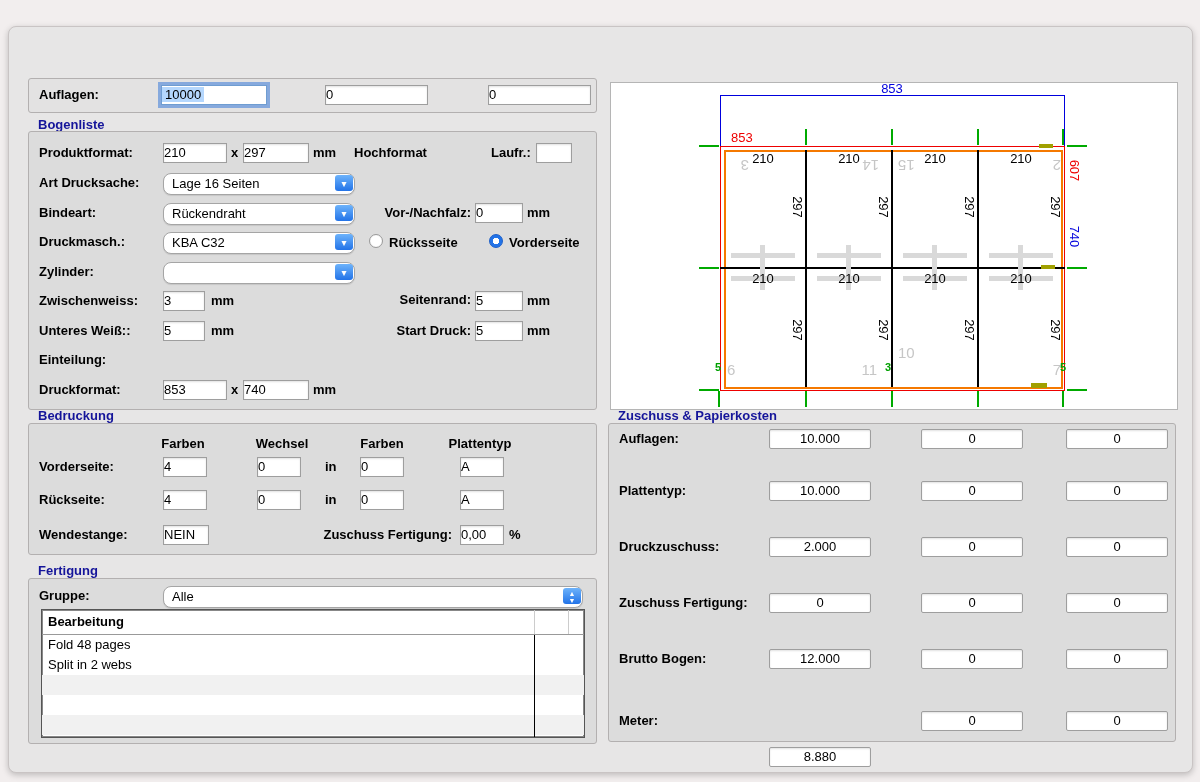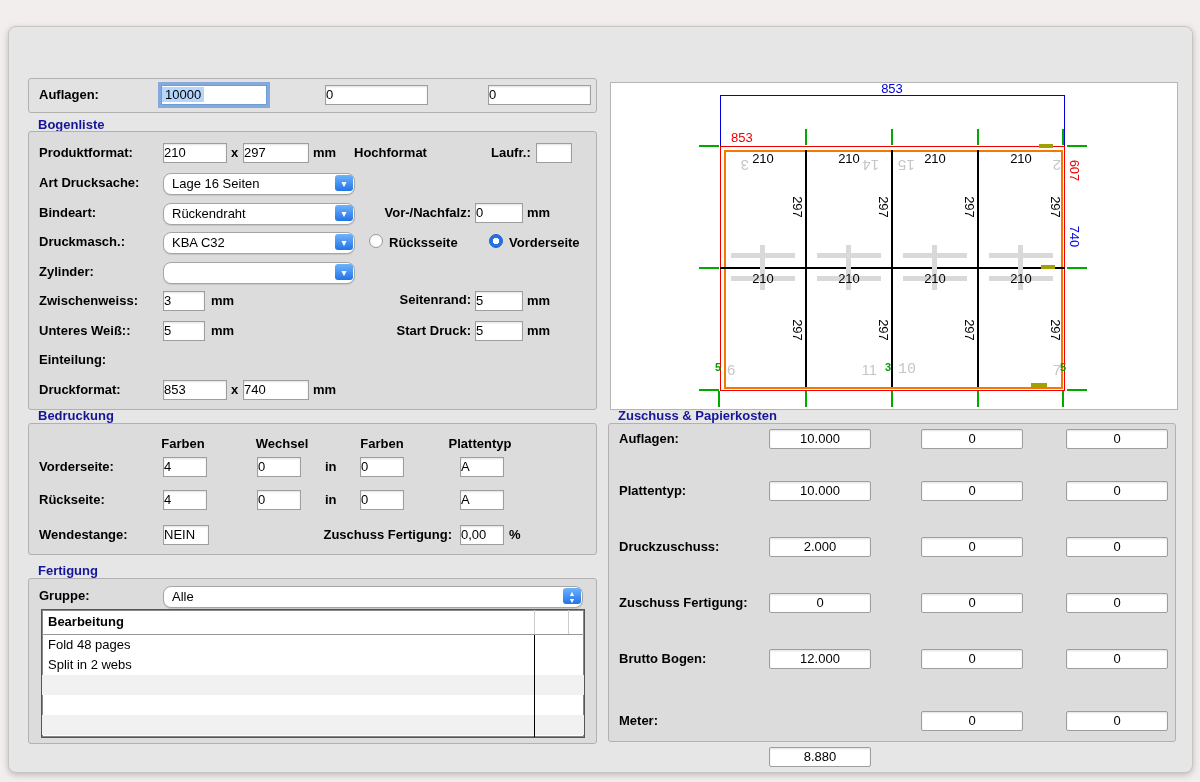--- a/index.html
+++ b/index.html
@@ -239,21 +239,21 @@
     <div class="cellh" style="left:341px;top:237px;">297</div>
     <div class="cellh" style="left:427px;top:237px;">297</div>
 
     <div class="pgno rot180" style="left:112px;top:74px;text-align:left;">3</div>
     <div class="pgno rot180" style="left:242px;top:74px;text-align:left;">14</div>
     <div class="pgno rot180" style="left:287px;top:74px;text-align:right;">15</div>
     <div class="pgno rot180" style="left:424px;top:74px;text-align:left;">2</div>
 
     <div class="pgno" style="left:116px;top:278px;text-align:left;">6</div>
     <div class="pgno" style="left:240px;top:278px;text-align:right;">11</div>
-    <div class="pgno" style="left:287px;top:278px;text-align:left;font-family:Liberation Mono, monospace;">10</div>
+    <div class="pgno" style="left:287px;top:261px;text-align:left;">10</div>
     <div class="pgno" style="left:424px;top:278px;text-align:right;">7</div>
 
     <div class="coll" style="left:101px;top:278px;">5</div>
     <div class="coll" style="left:271px;top:278px;">3</div>
     <div class="coll" style="left:446px;top:278px;">5</div>
 
     <div class="gtick" style="left:194px;top:46px;width:2px;height:16px;"></div>
     <div class="gtick" style="left:280px;top:46px;width:2px;height:16px;"></div>
     <div class="gtick" style="left:366px;top:46px;width:2px;height:16px;"></div>
     <div class="gtick" style="left:451px;top:46px;width:2px;height:16px;"></div>

